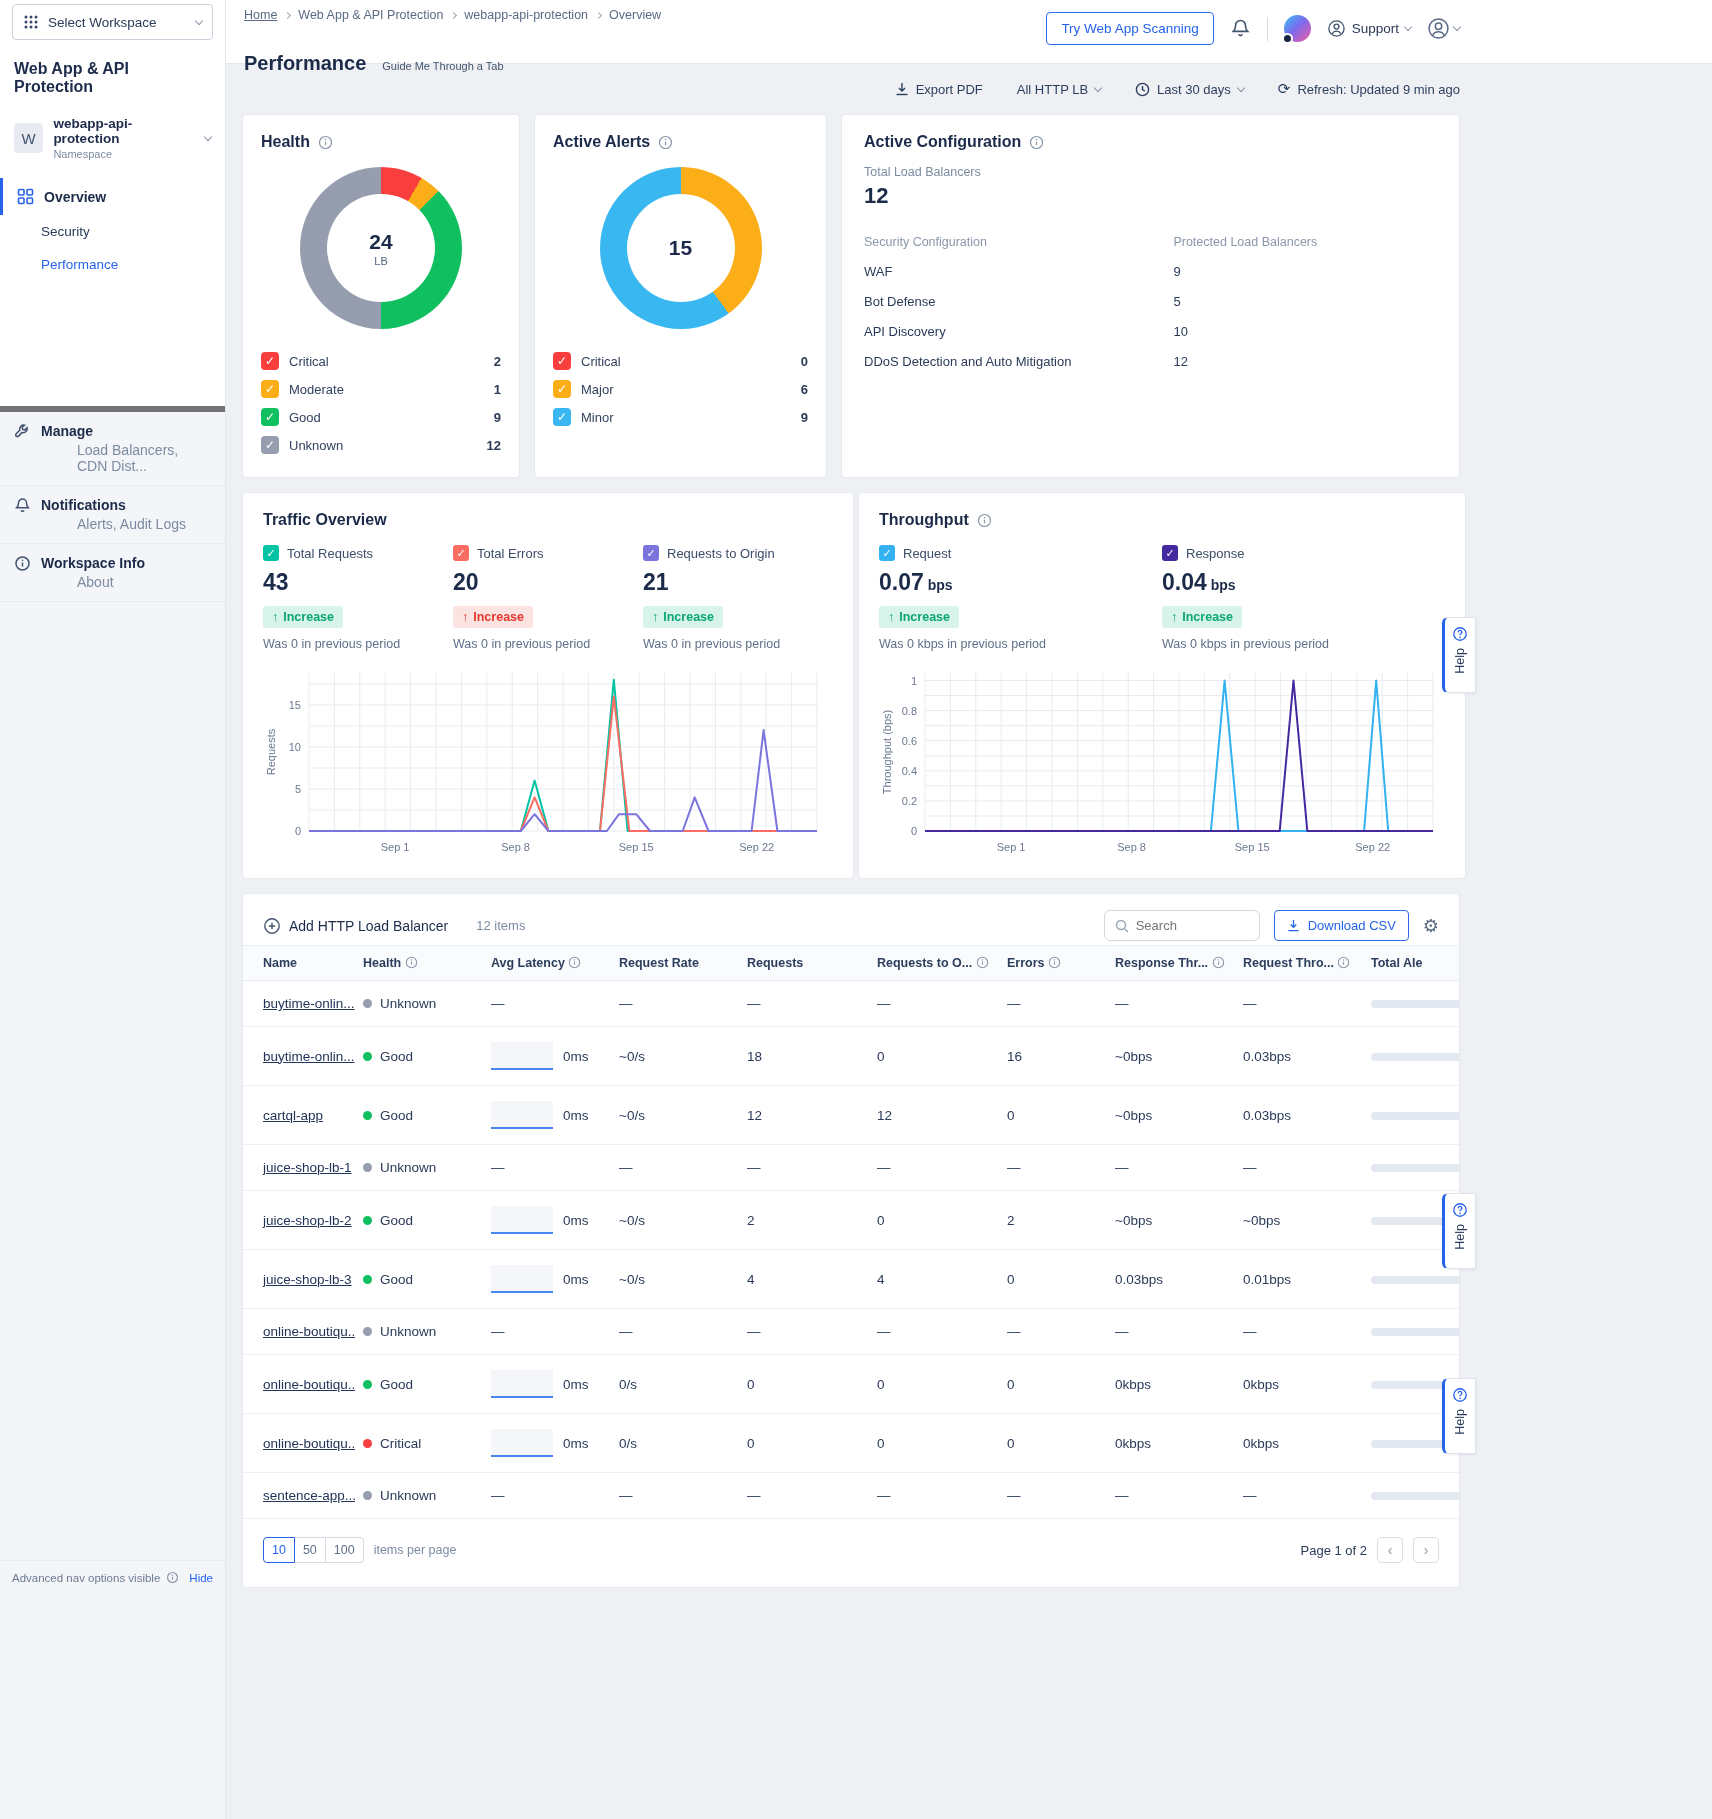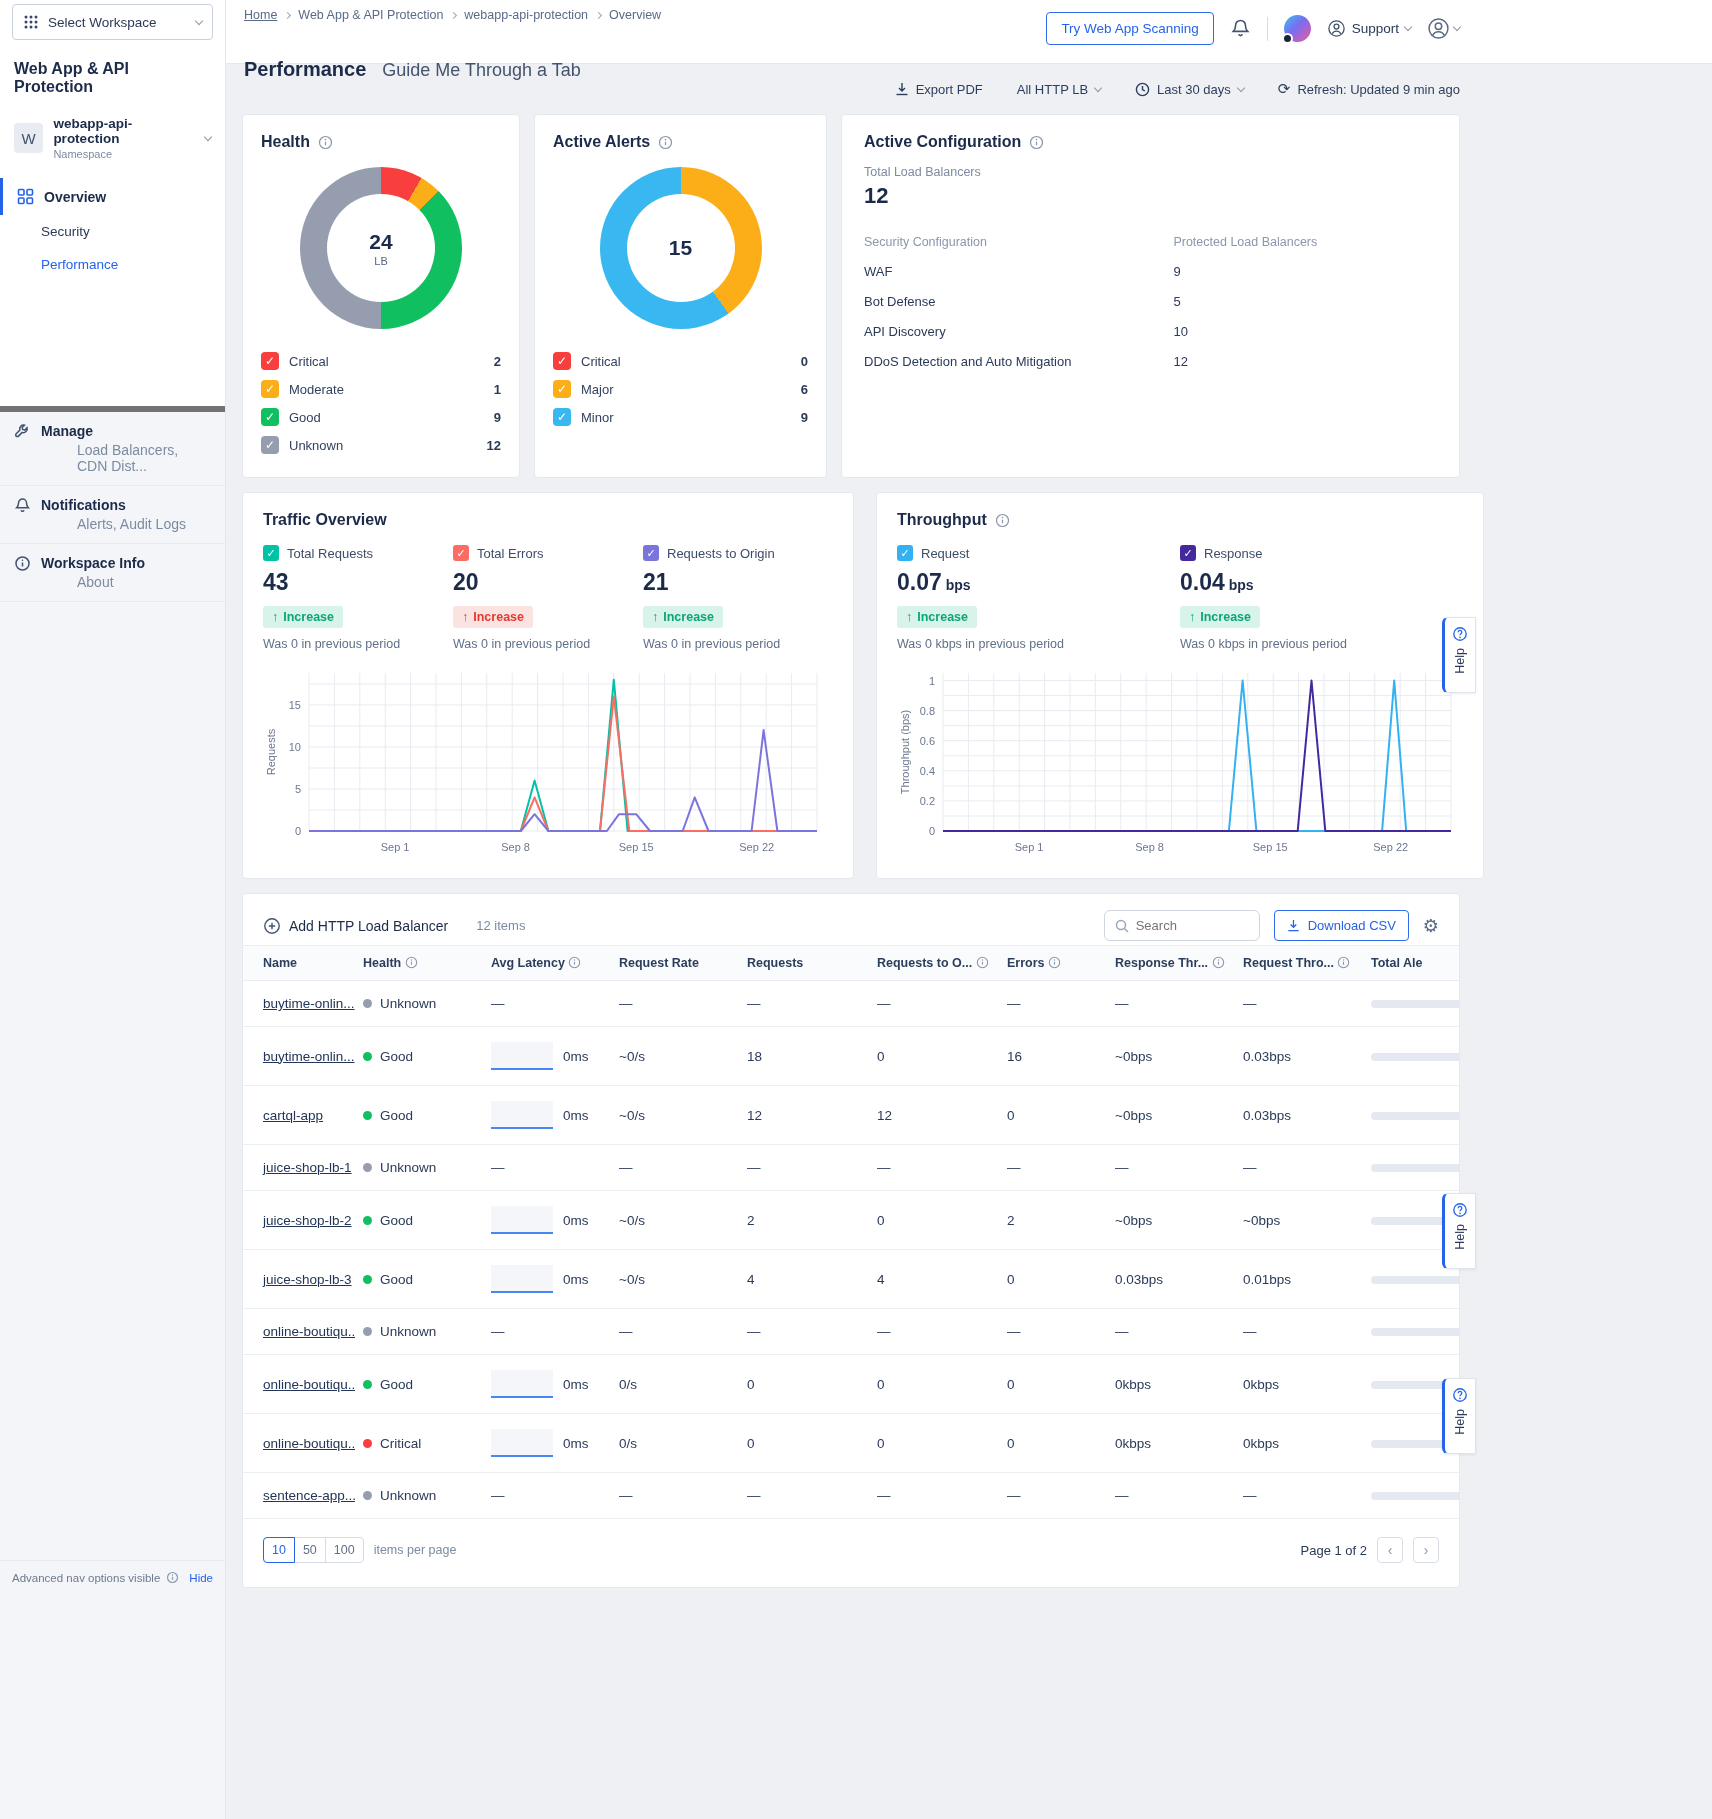--- a/index.html
+++ b/index.html
@@ -29,21 +29,21 @@
   .side-foot a { color:#2563eb; text-decoration:none; margin-left:4px; cursor:pointer; }
 
   
   .main { margin-left:226px; position:relative; }
   .tophdr { background:#fff; border-bottom:1px solid #e3e7ee; padding:8px 24px 10px 18px; position:relative; height:64px; }
   .crumbs { display:flex; align-items:center; gap:8px; font-size:12.5px; color:#5a6b85; }
   .crumbs .home { text-decoration:underline; cursor:pointer; }
   .crumbs span { cursor:pointer; }
   .title-row { display:flex; align-items:baseline; gap:16px; margin-top:5px; }
   .pg-title { font-size:20px; font-weight:bold; color:#1c2b4a; }
-  .guide { font-size:18px; color:#44546e; cursor:pointer;margin-top:33px; }
+  .guide { font-size:11px; color:#44546e; cursor:pointer;margin-top:33px; }
   .hdr-controls { position:absolute; right:252px; top:12px; display:flex; align-items:center; gap:16px; }
   .scan-btn { border:1px solid #2f6bed; color:#2563eb; background:#fff; border-radius:4px; padding:8px 14px; font-size:13.5px; cursor:pointer; font-family:inherit; }
   .hdr-div { width:1px; height:24px; background:#d8dde5; }
   .avatar { width:27px; height:27px; border-radius:50%; background:linear-gradient(135deg,#39c2f0 0%,#7a6cf0 45%,#ef5aa0 100%); position:relative; cursor:pointer; }
   .avatar .bdg { position:absolute; left:-2px; bottom:-2px; width:11px; height:11px; background:#17243d; border-radius:50%; border:2px solid #fff; }
   .support { display:flex; align-items:center; gap:6px; font-size:13.5px; color:#2a3a58; cursor:pointer; }
   .acct { display:flex; align-items:center; gap:4px; cursor:pointer; color:#5b6b85; }
 
   .chev { width:6px; height:6px; border-right:1.5px solid #8a97aa; border-bottom:1.5px solid #8a97aa; transform:rotate(45deg); display:inline-block; margin-top:-3px; }
   .chev-r { width:5px; height:5px; border-top:1.5px solid #9aa7b8; border-right:1.5px solid #9aa7b8; transform:rotate(45deg); display:inline-block; }
@@ -51,21 +51,21 @@
   
   .content { padding:0 16px; width:1250px; }
   .tabs { display:flex; gap:34px; margin-top:14px; padding-left:4px; }
   .tab { font-size:14px; color:#3c4d68; padding-bottom:10px; cursor:pointer; }
   .tab.active { color:#2563eb; font-weight:bold; border-bottom:3px solid #2563eb; }
   .toolbar { display:flex; justify-content:flex-end; align-items:center; gap:34px; margin-top:16px; font-size:13px; color:#2c3e5d; }
   .toolbar .itm { display:flex; align-items:center; gap:7px; cursor:pointer; }
 
   .card { background:#fff; border:1px solid #e4e8ef; border-radius:4px; }
   .row1 { display:flex; gap:14px; margin-top:16px; align-items:stretch; }
-  .row2 { display:flex; gap:22px; margin-top:14px; }
+  .row2 { display:flex; gap:4px; margin-top:14px; }
   .card-title { font-size:16px; font-weight:bold; color:#1c2b4a; display:flex; align-items:center; gap:8px; }
 
   .health-card { width:278px; padding:18px; }
   .alerts-card { width:293px; padding:18px; }
   .config-card { flex:1; padding:18px 22px; }
 
   .donut { width:162px; height:162px; border-radius:50%; margin:16px auto 18px; position:relative; }
   .donut .hole { position:absolute; inset:27px; background:#fff; border-radius:50%; display:flex; flex-direction:column; align-items:center; justify-content:center; }
   .donut .cv { font-size:21px; font-weight:bold; color:#1c2b4a; }
   .donut .cu { font-size:11px; color:#55657f; margin-top:1px; }

